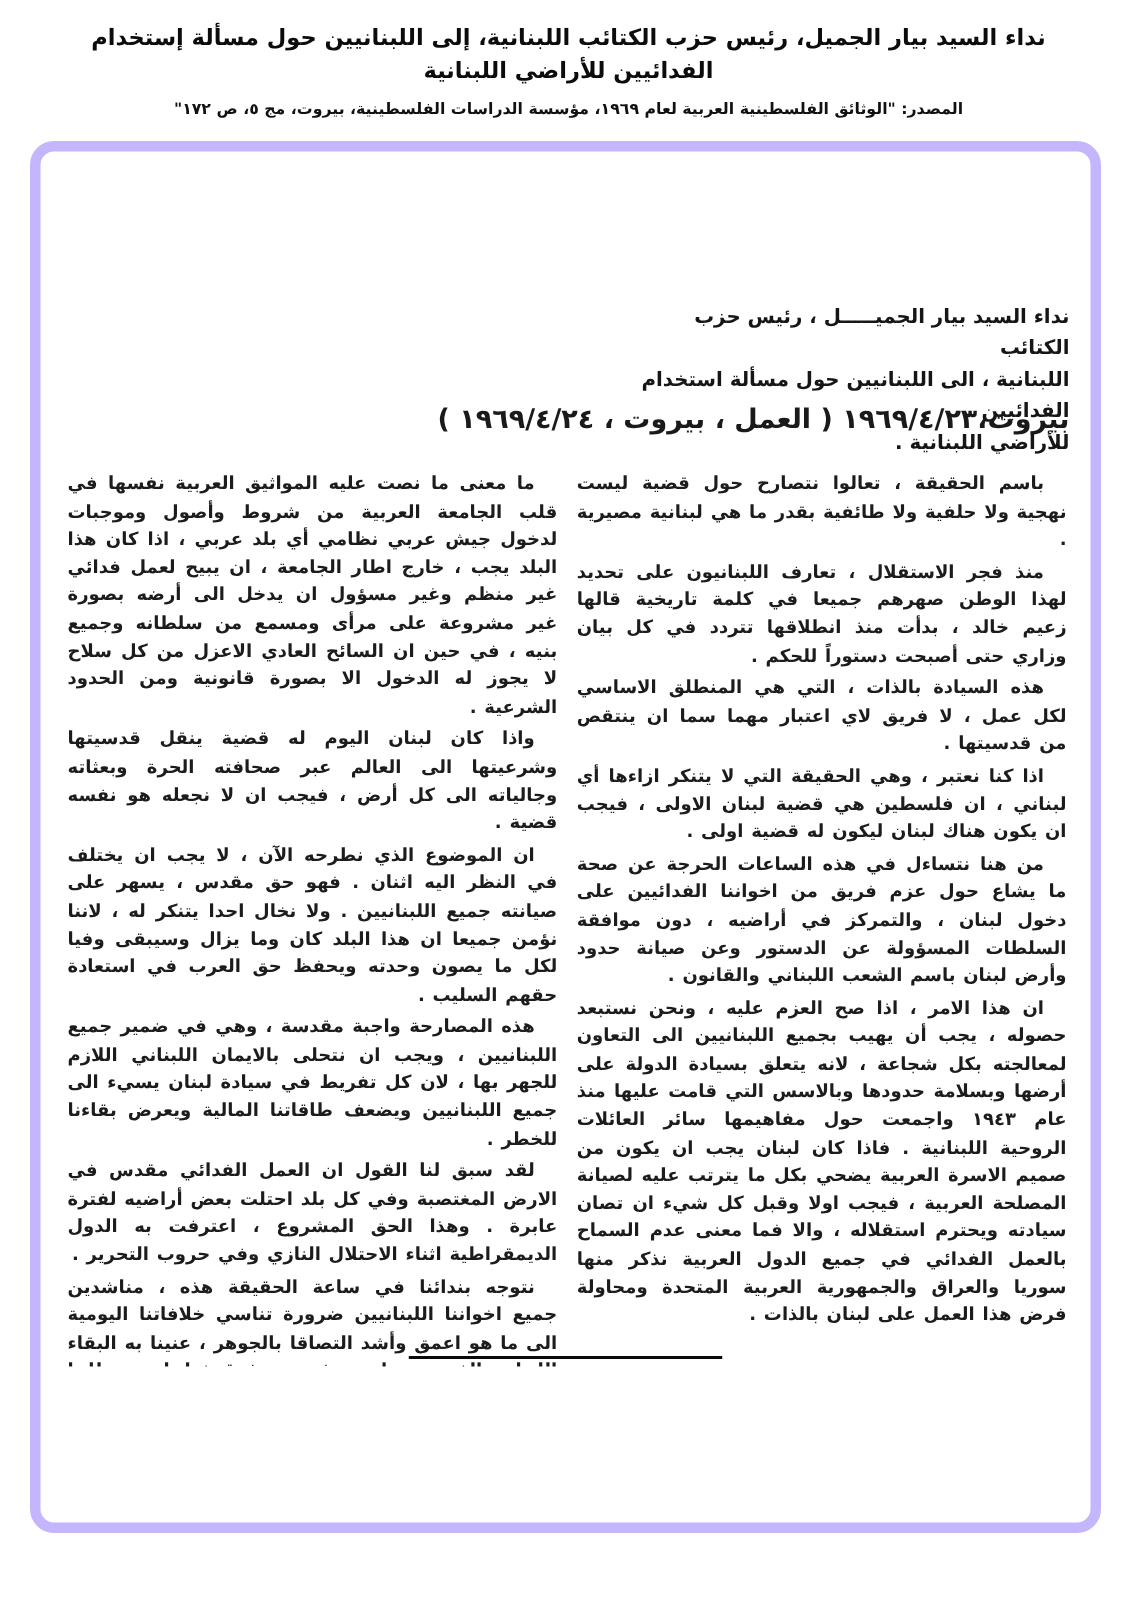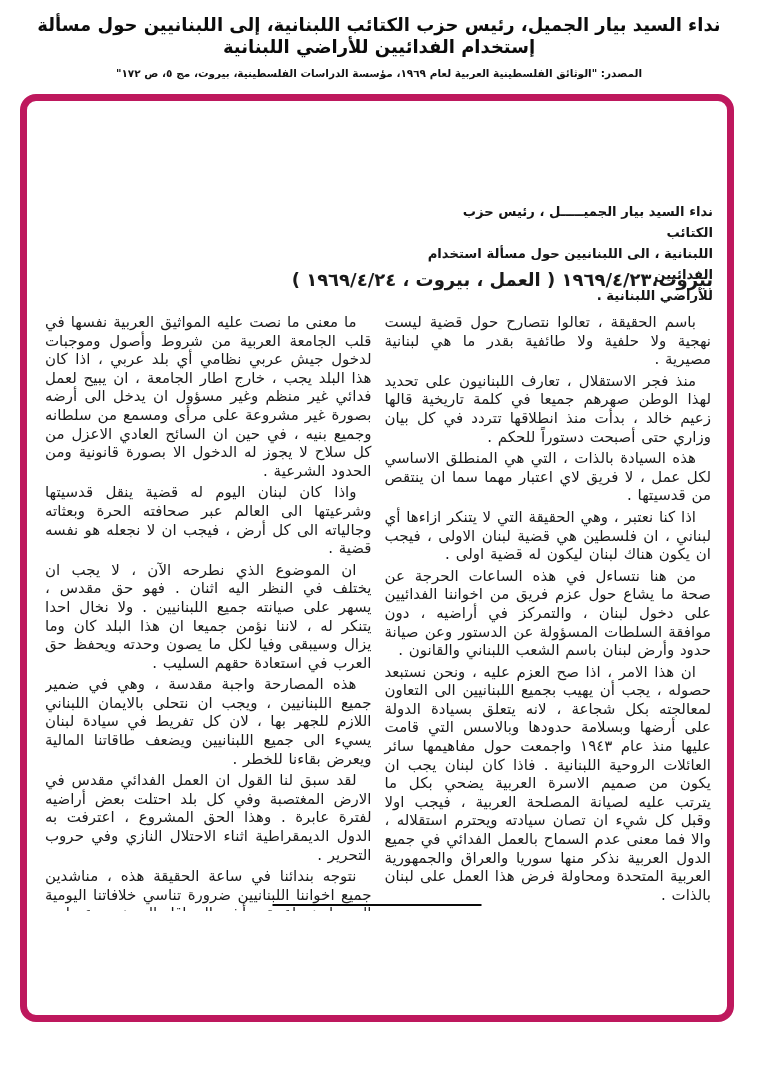--- a/index.html
+++ b/index.html
@@ -21,42 +21,42 @@
   }
   
   .top-header {
     position: absolute;
     top: 14px;
     left: 0;
     width: 758px;
     text-align: center;
   }
   .top-header .hdr-title {
-    font-size: 18px;
+    font-size: 15px;
     font-weight: bold;
     color: #0c0c0c;
     padding: 0 28px;
     line-height: 22px;
     letter-spacing: 0;
   }
   .top-header .hdr-source {
     margin-top: 9px;
     font-size: 10.5px;
     font-weight: bold;
     color: #111111;
   }
   
   .doc-frame {
     position: absolute;
     left: 20px;
     top: 94px;
     width: 714px;
     height: 928px;
     box-sizing: border-box;
-    border: 7px solid #be185d;
+    border: 7px solid #c4b5fd;
     border-radius: 16px;
     background: #ffffff;
   }
   
   .scan-title {
     position: absolute;
     top: 100px;
     right: 14px;
     width: 292px;
     font-size: 13.2px;
@@ -87,22 +87,22 @@
     display: flex;
     gap: 13px;
     overflow: hidden;
   }
   .scan-col {
     flex: 1 1 0;
     min-width: 0;
   }
   .scan-col .para {
     margin: 0 0 3px 0;
-    font-size: 15px;
-    font-weight: normal;
+    font-size: 12px;
+    font-weight: bold;
     line-height: 18.6px;
     color: #1c1c1c;
     text-align: justify;
     text-indent: 15px;
     word-spacing: 1px;
   }
   
   .end-rule {
     position: absolute;
     top: 803px;

